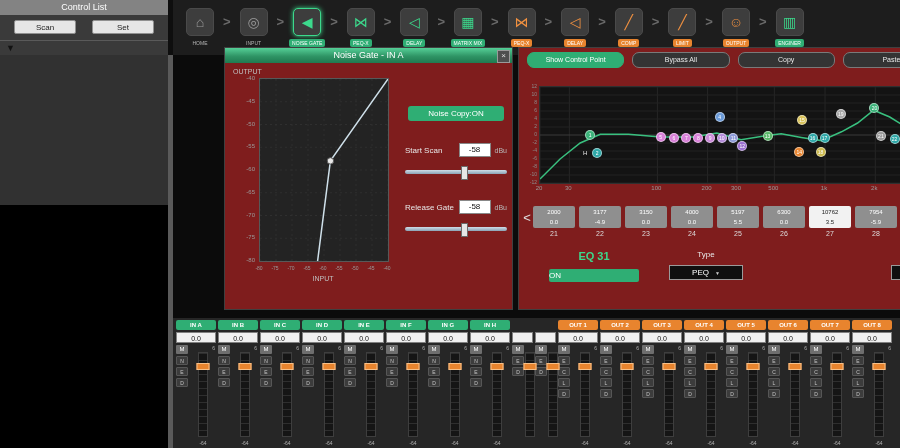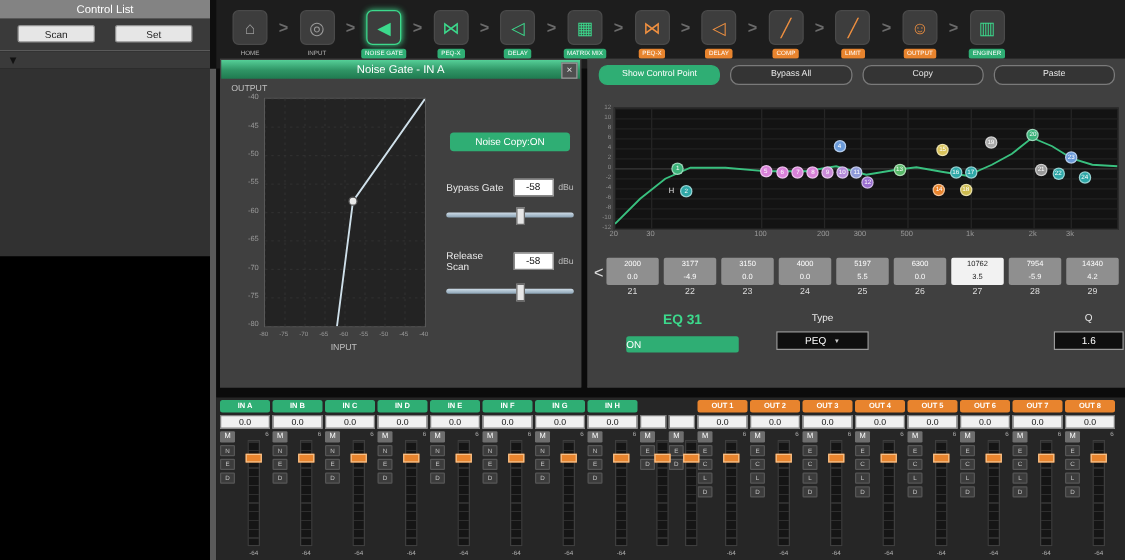--- a/index.html
+++ b/index.html
@@ -25,21 +25,21 @@
   .tb-icon.c-orange{color:#f09040;}
   .tb-icon.active{border-color:#3cd98c;box-shadow:0 0 5px #3cd98c;}
   .tb-label{margin-top:3px;font-size:5px;color:#b5b5b5;padding:1px 3px;border-radius:2px;white-space:nowrap;}
   .tb-label.ls-green{background:#2fae74;color:#fff;}
   .tb-label.ls-orange{background:#e8842e;color:#fff;}
   .tb-chev{color:#6a6a6a;font-size:13px;font-weight:bold;margin:0 0 12px;flex:0 0 auto;}
 
   #content-bg{position:absolute;left:173px;top:55px;width:727px;height:263px;background:#0b0b0b;}
 
   
-  .panel{position:absolute;background:#404040;border:1px solid #404040;box-sizing:border-box;}
+  .panel{position:absolute;background:#7f1d1d;border:1px solid #404040;box-sizing:border-box;margin-left:48px;}
   .panel-title{height:15px;background:linear-gradient(180deg,#55cf97 0%,#2f9465 55%,#1f7a50 100%);color:#fff;font-size:9px;line-height:15px;text-align:center;position:relative;}
   .close-btn{position:absolute;right:2px;top:2px;width:11px;height:11px;background:#4f4f4f;border:1px solid #9a9a9a;color:#e0e0e0;font-size:8px;line-height:10px;text-align:center;}
 
   
   #ng-panel{left:176px;top:47px;width:289px;height:263px;}
   .ng-graph{position:absolute;left:6px;top:20px;width:166px;height:236px;}
   .ng-outlabel{position:absolute;left:2px;top:0;width:32px;overflow:hidden;white-space:nowrap;font-size:7px;color:#c0c0c0;}
   .ng-plot{position:absolute;left:28px;top:10px;width:128px;height:182px;background:#232323;border:1px solid #585858;}
   .ng-ylab{position:absolute;left:0;width:24px;text-align:right;font-size:6px;color:#9a9a9a;}
   .ng-xlab{position:absolute;width:18px;text-align:center;font-size:5px;color:#9a9a9a;top:197px;}
@@ -231,30 +231,30 @@
         <div class="ng-xlab" style="left: 67px;">-65</div>
         <div class="ng-xlab" style="left: 83px;">-60</div>
         <div class="ng-xlab" style="left: 99px;">-55</div>
         <div class="ng-xlab" style="left: 115px;">-50</div>
         <div class="ng-xlab" style="left: 131px;">-45</div>
         <div class="ng-xlab" style="left: 147px;">-40</div>
       </div>
     <div class="ng-controls">
       <div class="ng-onbtn">Noise Copy:ON</div>
       <div class="ng-row">
-        <span class="ng-lab">Bypass Gate</span>
+        <span class="ng-lab">Start Scan</span>
         <span class="ng-val">-58</span>
         <span class="ng-unit">dBu</span>
       </div>
       <div class="ng-slider">
         <div class="ng-track"></div>
         <div class="ng-thumb"></div>
       </div>
       <div class="ng-row">
-        <span class="ng-lab">Release Scan</span>
+        <span class="ng-lab">Release Gate</span>
         <span class="ng-val">-58</span>
         <span class="ng-unit">dBu</span>
       </div>
       <div class="ng-slider">
         <div class="ng-track"></div>
         <div class="ng-thumb"></div>
       </div>
     </div>
   </div>
 

